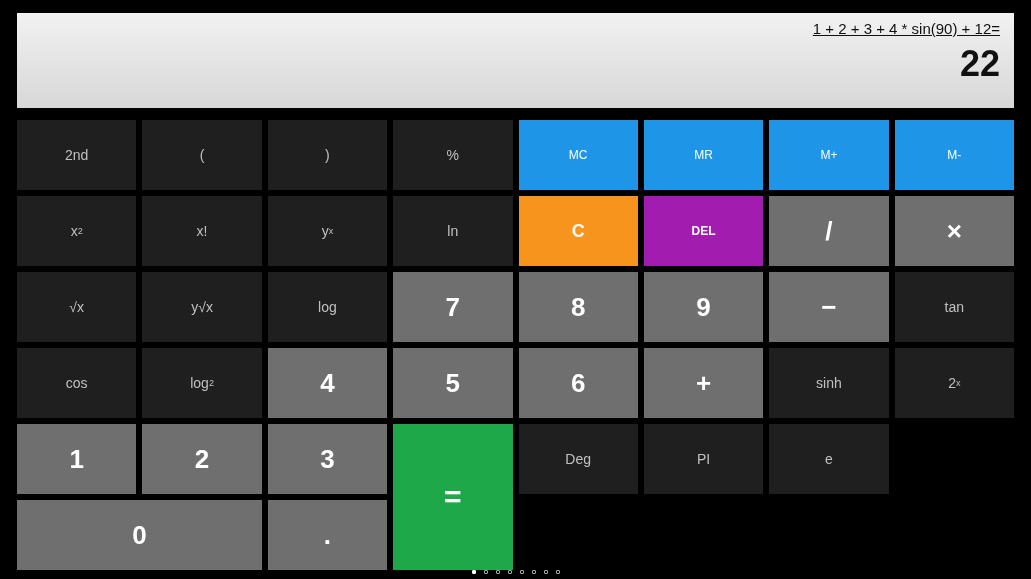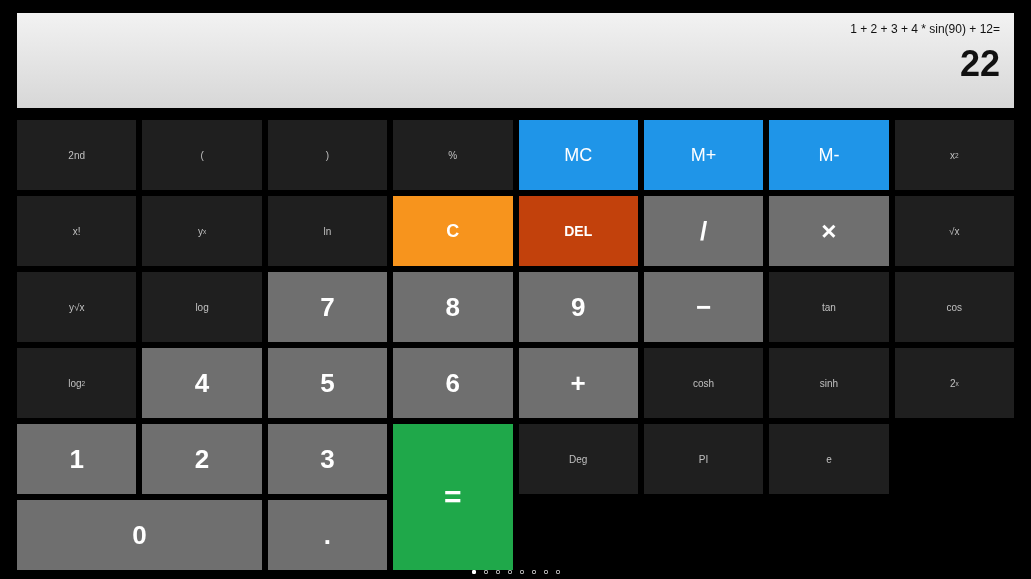--- a/index.html
+++ b/index.html
@@ -18,23 +18,24 @@
     top: 13px;
     width: 997px;
     height: 95px;
     background: linear-gradient(#f2f2f2, #d7d7d7);
     padding: 6px 14px 6px 6px;
     box-sizing: border-box;
     text-align: right;
     color: #111;
   }
   .display .expr {
-    font-size: 12px;
+    font-size: 15px;
     line-height: 20px;
     font-weight: 400;
+    text-decoration: underline;
   }
   .display .result {
     font-size: 36px;
     line-height: 54px;
     font-weight: 700;
     margin-top: -2px;
   }
   .grid {
     position: absolute;
     left: 17px;
@@ -53,40 +54,40 @@
     font-size: 14px;
     color: #bfbfbf;
     background: #1f1f1f;
     cursor: pointer;
     user-select: none;
     font-weight: 400;
   }
   .btn.fn {
     background: #1f1f1f;
     color: #c0c0c0;
-    font-size: 10px;
+    font-size: 14px;
   }
   .btn.mem {
     background: #1f95e8;
     color: #fff;
-    font-size: 18px;
+    font-size: 12px;
     font-weight: 400;
     text-align: center;
   }
   .btn.clear {
     background: #f7941d;
     color: #fff;
     font-weight: 700;
     font-size: 18px;
   }
   .btn.del {
-    background: #c2410c;
-    color: #fff;
-    font-weight: 700;
-    font-size: 14px;
+    background: #a21caf;
+    color: #fff;
+    font-weight: 700;
+    font-size: 12px;
   }
   .btn.op {
     background: #6f6f6f;
     color: #fff;
     font-size: 26px;
     font-weight: 600;
   }
   .btn.num {
     background: #6f6f6f;
     color: #fff;
@@ -129,20 +130,21 @@
   <div class="result">22</div>
 </div>
 
 <div class="grid">
 
   <div class="btn fn">2nd</div>
   <div class="btn fn">(</div>
   <div class="btn fn">)</div>
   <div class="btn fn">%</div>
   <div class="btn mem">MC</div>
+  <div class="btn mem">MR</div>
   <div class="btn mem">M+</div>
   <div class="btn mem">M-</div>
 
   <div class="btn fn">
     <span>x</span>
       <span class="sup">2</span>
   </div>
   <div class="btn fn">x!</div>
   <div class="btn fn">
     <span>y</span>
@@ -166,21 +168,20 @@
   <div class="btn fn">cos</div>
   <div class="btn fn">
     <span>log</span>
       <span class="sub">2</span>
   </div>
   <div class="btn num">4</div>
   <div class="btn num">5</div>
   <div class="btn num">6</div>
   <div class="btn op">+</div>
 
-  <div class="btn fn">cosh</div>
   <div class="btn fn">sinh</div>
   <div class="btn fn">
     <span>2</span>
       <span class="sup">x</span>
   </div>
   <div class="btn num">1</div>
   <div class="btn num">2</div>
   <div class="btn num">3</div>
   <div class="btn eq" style="grid-row: span 2;">=</div>
 

